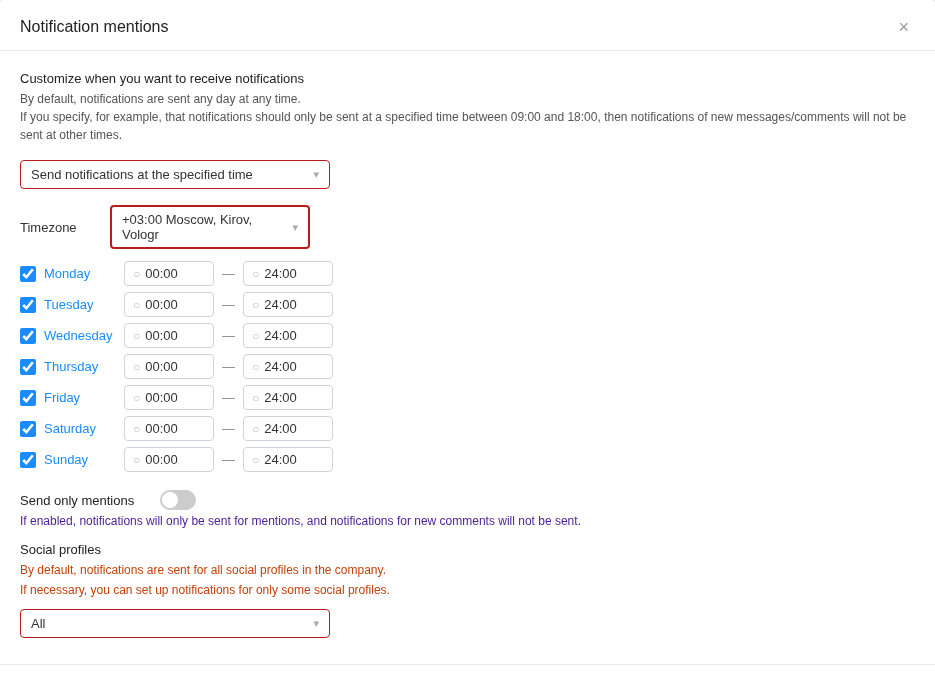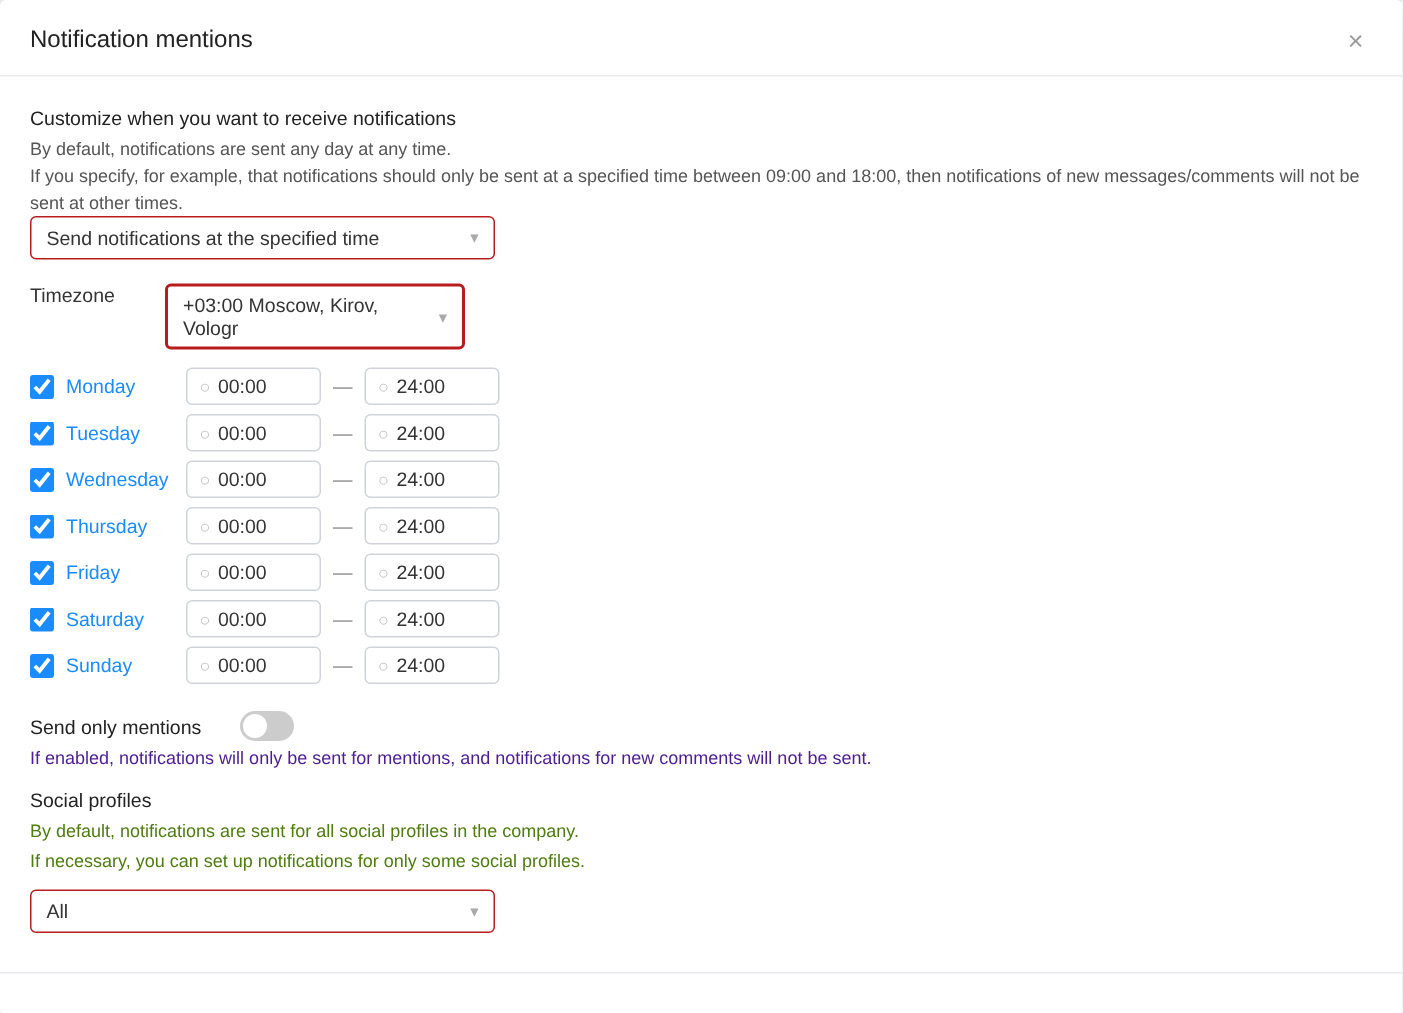--- a/index.html
+++ b/index.html
@@ -42,21 +42,21 @@
       color: #999;
       font-size: 18px;
       line-height: 1;
       padding: 2px 6px;
     }
     .modal-body {
       padding: 20px 20px 10px 20px;
       flex: 1;
     }
     .description-block {
-      margin-bottom: 0;
+      margin-bottom: 16px;
     }
     .desc-title {
       font-size: 13px;
       font-weight: 500;
       color: #222;
       margin-bottom: 4px;
     }
     .desc-text {
       font-size: 12px;
       color: #555;
@@ -76,20 +76,21 @@
       margin-bottom: 16px;
       width: 310px;
     }
     .dropdown-select .chevron {
       color: #aaa;
       font-size: 11px;
       margin-left: 8px;
     }
     .timezone-row {
       display: flex;
+      align-items: center;
       margin-bottom: 12px;
     }
     .timezone-label {
       font-size: 13px;
       color: #333;
       width: 90px;
       flex-shrink: 0;
     }
     .timezone-select {
       display: flex;
@@ -204,21 +205,21 @@
       margin-bottom: 14px;
     }
     .social-section-title {
       font-size: 13px;
       font-weight: 500;
       color: #222;
       margin-bottom: 4px;
     }
     .social-desc {
       font-size: 12px;
-      color: #4d7c0f;
+      color: #c2410c;
       margin-bottom: 10px;
       line-height: 1.5;
     }
     .modal-footer {
       display: flex;
       justify-content: flex-end;
       align-items: center;
       padding: 14px 20px;
       gap: 10px;
       border-top: 1px solid #e8eaed;

